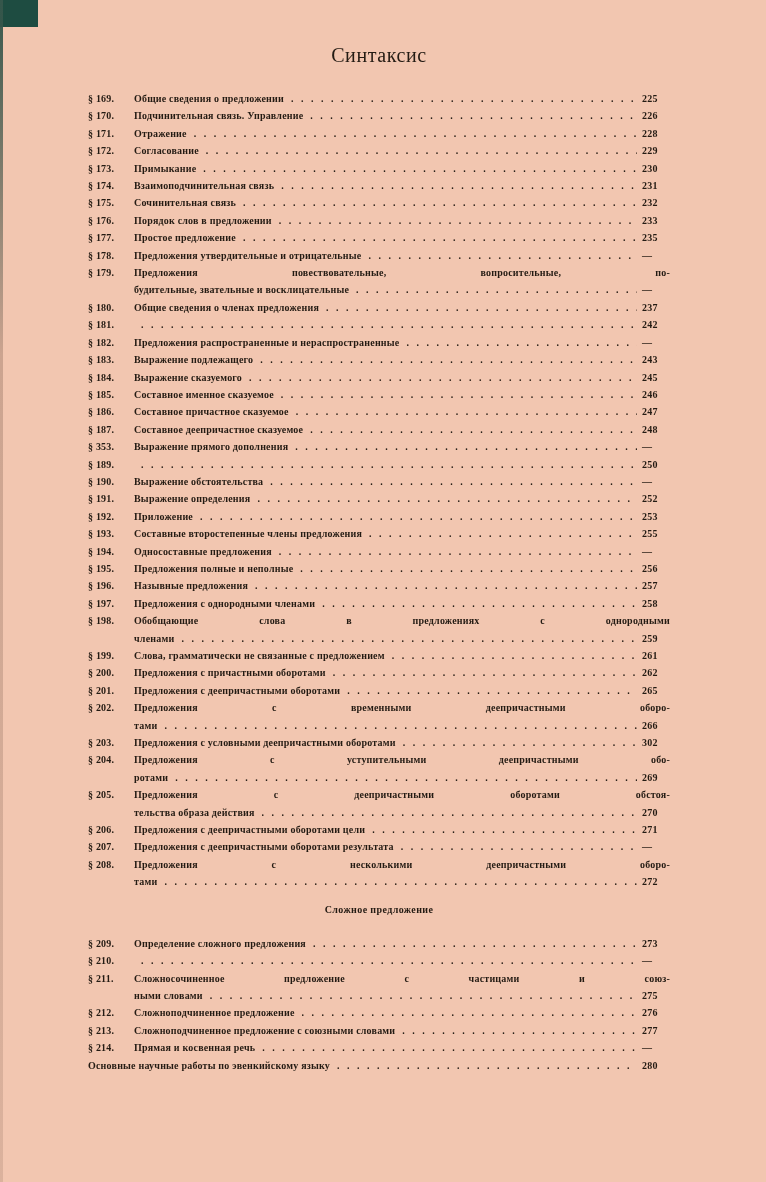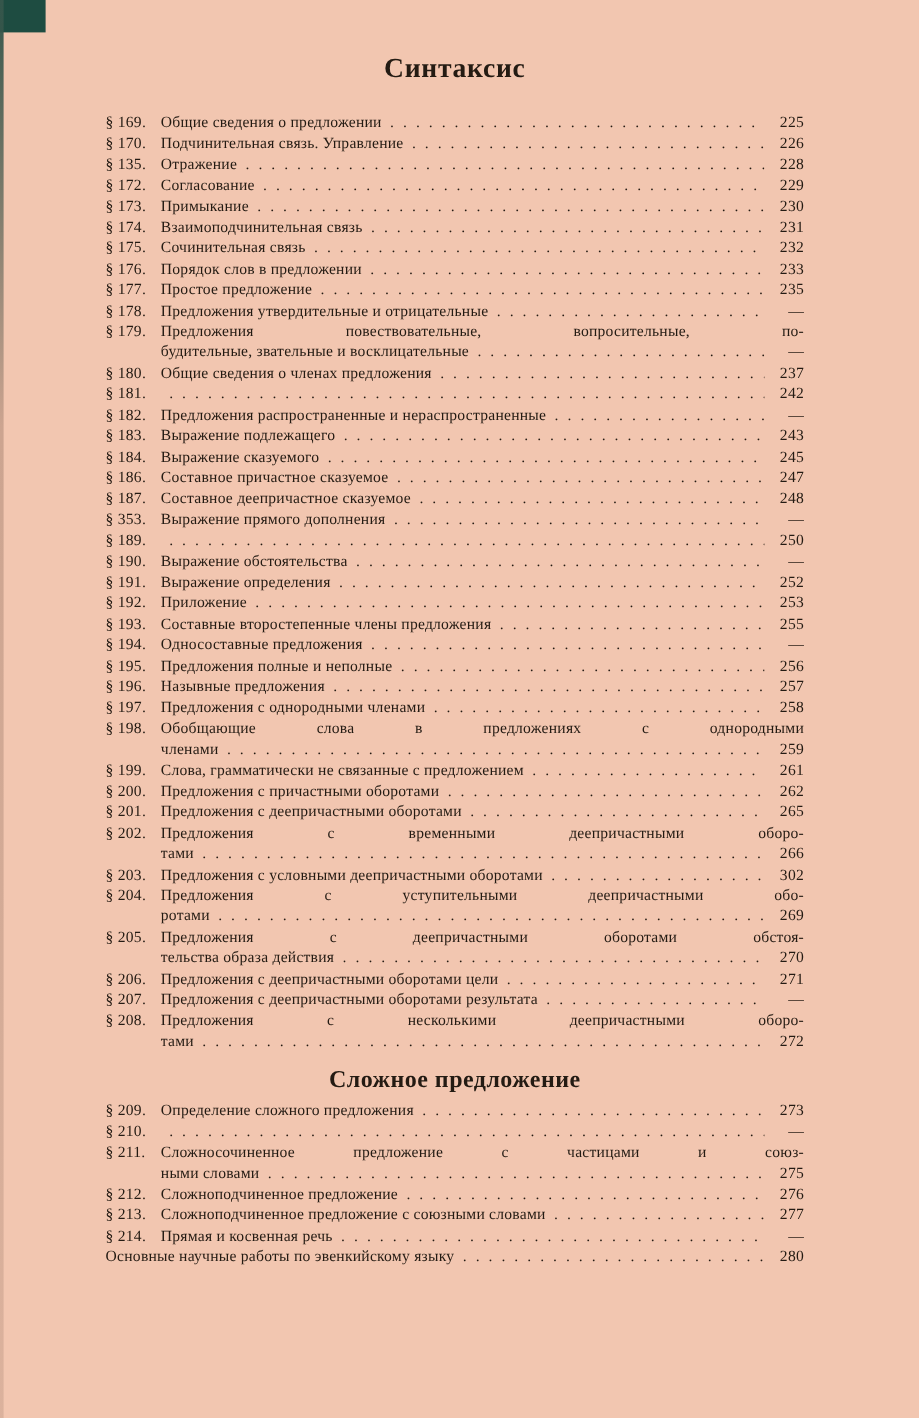--- a/index.html
+++ b/index.html
@@ -31,33 +31,33 @@
 
   .content {
     position: absolute;
     left: 88px;
     top: 44px;
     width: 582px;
   }
 
   .page-title {
     text-align: center;
-    font-size: 23px;
-    font-weight: bold;
+    font-size: 20px;
+    font-weight: normal;
     letter-spacing: 0.6px;
     margin-bottom: 23px;
   }
 
   .toc-list { width: 100%; }
 
   .toc-row {
     display: flex;
-    font-size: 13px;
+    font-size: 10px;
     line-height: 17.4px;
-    font-weight: normal;
+    font-weight: bold;
     letter-spacing: 0.2px;
   }
   .toc-num {
     flex: none;
     width: 46px;
     white-space: nowrap;
   }
   .toc-body { flex: 1; min-width: 0; }
 
   .toc-line-justify {
@@ -80,30 +80,30 @@
     margin: 0 5px 0 7px;
     min-width: 0;
   }
   .toc-leader::after {
     content: "................................................................";
     letter-spacing: 7.5px;
   }
   .toc-page {
     flex: none;
     min-width: 28px;
-    text-align: right;
+    text-align: left;
     white-space: nowrap;
   }
 
   .subsection-title {
     text-align: center;
-    font-size: 20px;
+    font-size: 10px;
     font-weight: bold;
     letter-spacing: 0.4px;
-    margin: 13px 0 4px 0;
+    margin: 13px 0 20px 0;
   }
 </style>
 </head>
 <body>
 
 <div class="page">
   <div class="corner-artifact"></div>
   <div class="edge-artifact"></div>
 
   <div class="content">
@@ -124,21 +124,21 @@
           <span class="toc-num">§ 170.</span>
           <div class="toc-body">
             <div class="toc-line-last">
               <span class="toc-text">Подчинительная связь. Управление</span>
               <span class="toc-leader"></span>
               <span class="toc-page">226</span>
             </div>
           </div>
         </div>
         <div class="toc-row">
-          <span class="toc-num">§ 135.</span>
+          <span class="toc-num">§ 171.</span>
           <div class="toc-body">
             <div class="toc-line-last">
               <span class="toc-text">Отражение</span>
               <span class="toc-leader"></span>
               <span class="toc-page">228</span>
             </div>
           </div>
         </div>
         <div class="toc-row">
           <span class="toc-num">§ 172.</span>
@@ -260,20 +260,30 @@
             </div>
           </div>
         </div>
         <div class="toc-row">
           <span class="toc-num">§ 184.</span>
           <div class="toc-body">
             <div class="toc-line-last">
               <span class="toc-text">Выражение сказуемого</span>
               <span class="toc-leader"></span>
               <span class="toc-page">245</span>
+            </div>
+          </div>
+        </div>
+        <div class="toc-row">
+          <span class="toc-num">§ 185.</span>
+          <div class="toc-body">
+            <div class="toc-line-last">
+              <span class="toc-text">Составное именное сказуемое</span>
+              <span class="toc-leader"></span>
+              <span class="toc-page">246</span>
             </div>
           </div>
         </div>
         <div class="toc-row">
           <span class="toc-num">§ 186.</span>
           <div class="toc-body">
             <div class="toc-line-last">
               <span class="toc-text">Составное причастное сказуемое</span>
               <span class="toc-leader"></span>
               <span class="toc-page">247</span>

